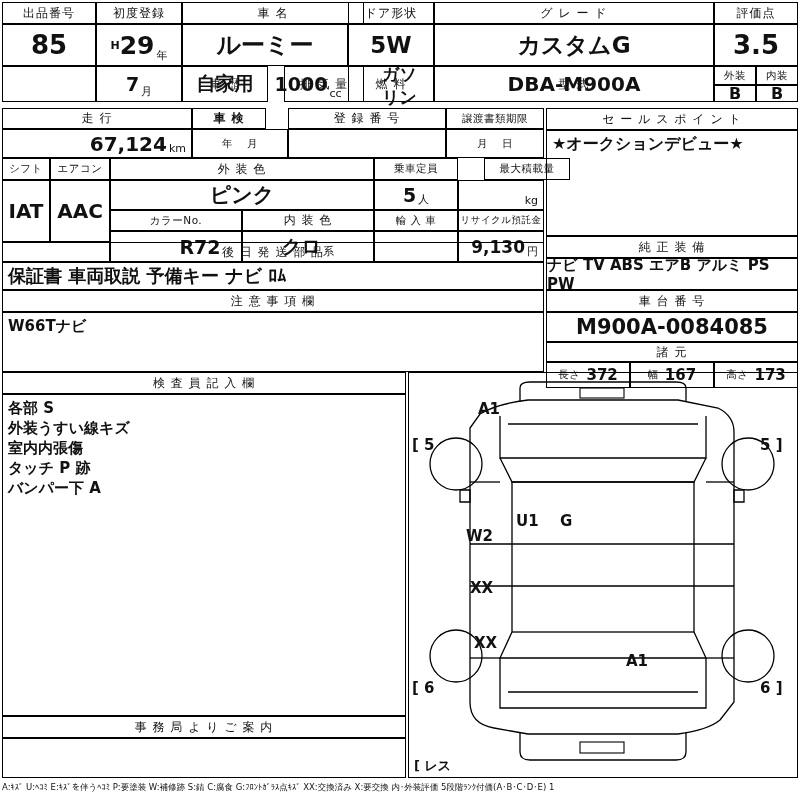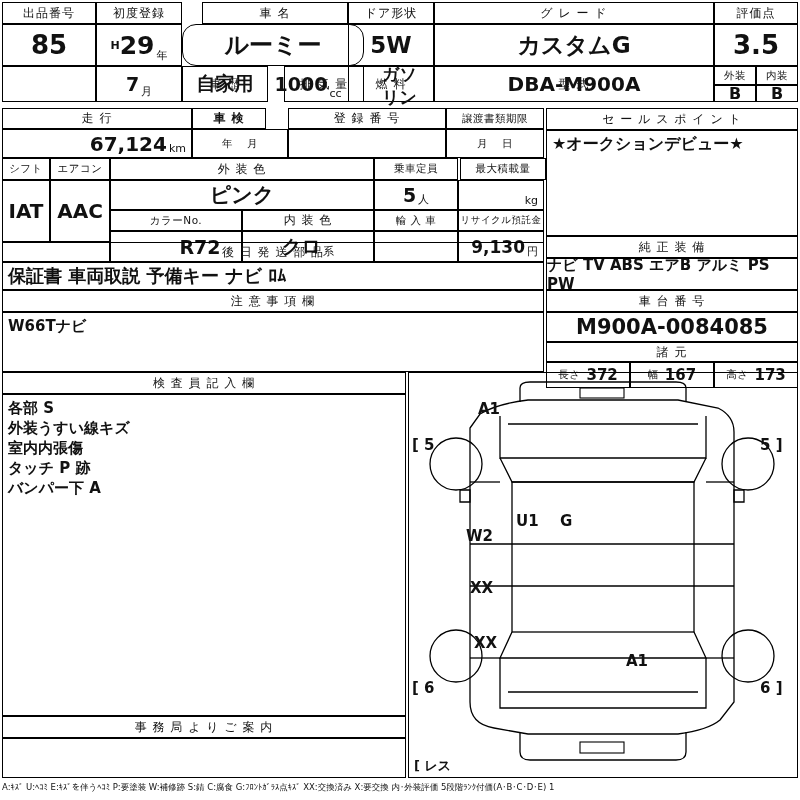--- a/index.html
+++ b/index.html
@@ -49,24 +49,24 @@
   <div class="bx" style="left:96px;top:24px;width:86px;height:42px;">
     <span class="sup">H</span>
     <span class="val" style="font-size:25px;">29</span>
     <span class="unit">年</span>
   </div>
   <div class="bx" style="left:96px;top:66px;width:86px;height:36px;">
     <span class="val-md" style="font-size:19px;">7</span>
     <span class="unit">月</span>
   </div>
 
-  <div class="bx" style="left:182px;top:2px;width:146px;height:22px;margin-left:20px;">
+  <div class="bx" style="left:182px;top:2px;width:182px;height:22px;">
       <span class="lbl">車 名</span>
     </div>
-  <div class="bx" style="left:182px;top:24px;width:182px;height:42px;border-radius:14px;">
+  <div class="bx" style="left:182px;top:24px;width:166px;height:42px;">
       <span class="val" style="font-size:24px;">ルーミー</span>
     </div>
 
   <div class="bx" style="left:348px;top:2px;width:86px;height:22px;">
       <span class="lbl">ドア形状</span>
     </div>
   <div class="bx" style="left:348px;top:24px;width:86px;height:42px;">
       <span class="val" style="font-size:23px;">5W</span>
     </div>
 
@@ -162,21 +162,21 @@
     </div>
   <div class="bx" style="left:50px;top:158px;width:60px;height:22px;">
       <span class="lbl-sm">エアコン</span>
     </div>
   <div class="bx" style="left:110px;top:158px;width:264px;height:22px;">
       <span class="lbl">外 装 色</span>
     </div>
   <div class="bx" style="left:374px;top:158px;width:84px;height:22px;">
       <span class="lbl-sm">乗車定員</span>
     </div>
-  <div class="bx" style="left:460px;top:158px;width:86px;height:22px;">
+  <div class="bx" style="left:484px;top:158px;width:86px;height:22px;">
       <span class="lbl-sm">最大積載量</span>
     </div>
 
   <div class="bx" style="left:110px;top:180px;width:264px;height:30px;">
       <span class="val-md" style="font-size:21px;">ピンク</span>
     </div>
   <div class="bx" style="left:374px;top:180px;width:84px;height:30px;">
       <span class="val-md" style="font-size:19px;">5</span>
       <span class="unit">人</span>
     </div>

